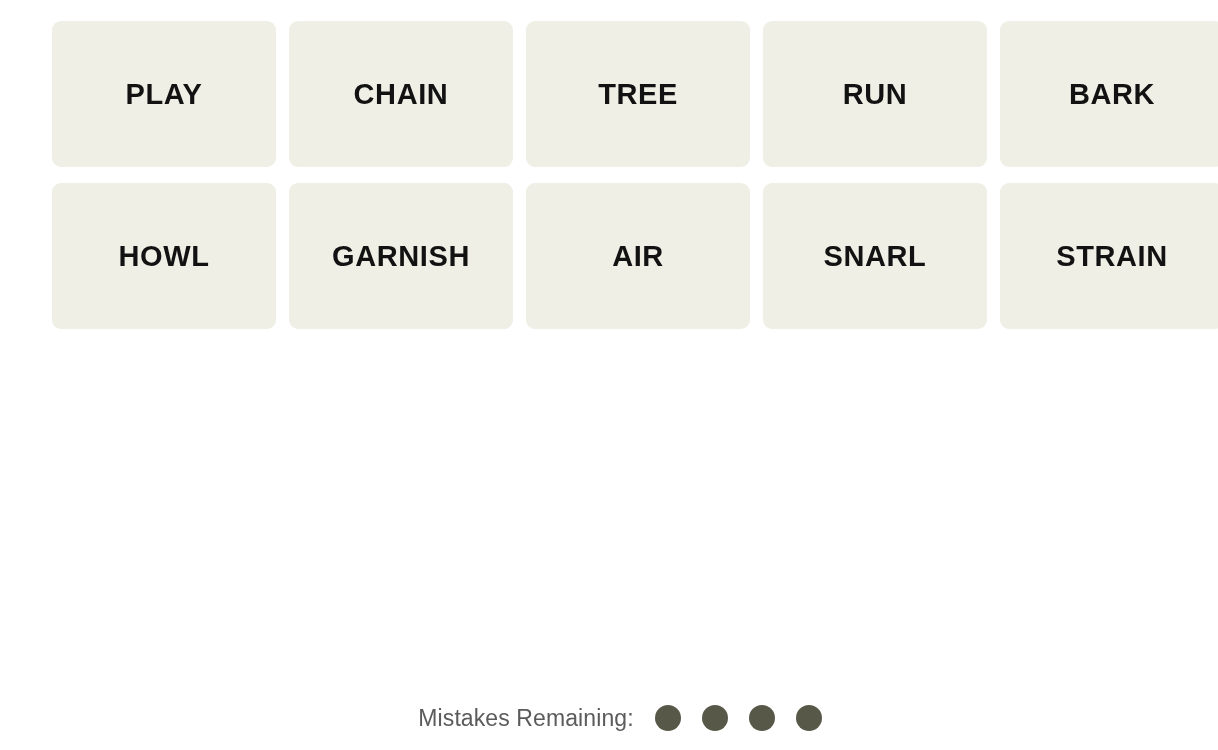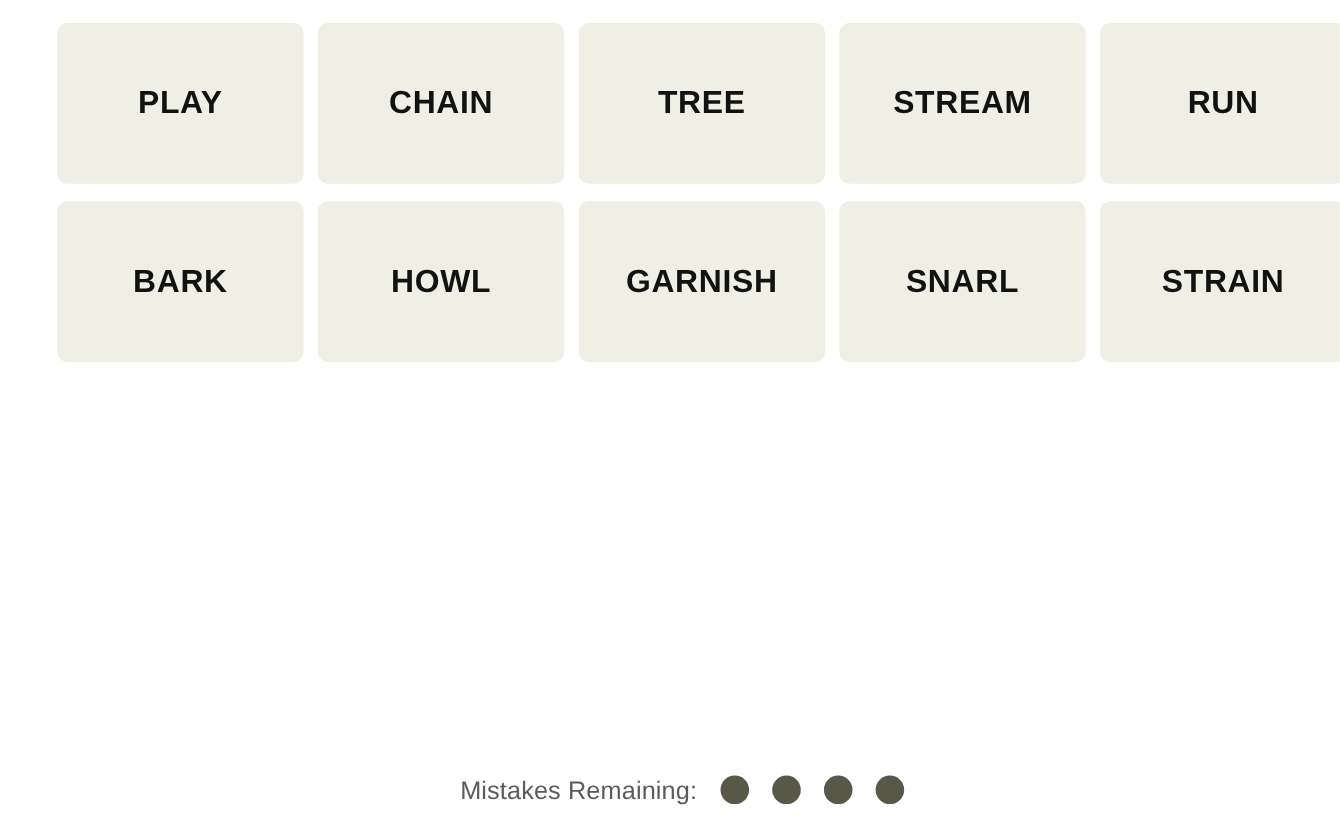--- a/index.html
+++ b/index.html
@@ -104,33 +104,33 @@
       <div class="tile">
         <span class="tile-label">PLAY</span>
       </div>
       <div class="tile">
         <span class="tile-label">CHAIN</span>
       </div>
       <div class="tile">
         <span class="tile-label">TREE</span>
       </div>
       <div class="tile">
-        <span class="tile-label">STREAM</span>
-      </div>
-      <div class="tile">
         <span class="tile-label">RUN</span>
       </div>
       <div class="tile">
         <span class="tile-label">BARK</span>
       </div>
       <div class="tile">
         <span class="tile-label">HOWL</span>
       </div>
       <div class="tile">
         <span class="tile-label">GARNISH</span>
+      </div>
+      <div class="tile">
+        <span class="tile-label">AIR</span>
       </div>
       <div class="tile">
         <span class="tile-label">SNARL</span>
       </div>
       <div class="tile">
         <span class="tile-label">STRAIN</span>
       </div>
     </div>
 
   <div id="mistakes-bar">

